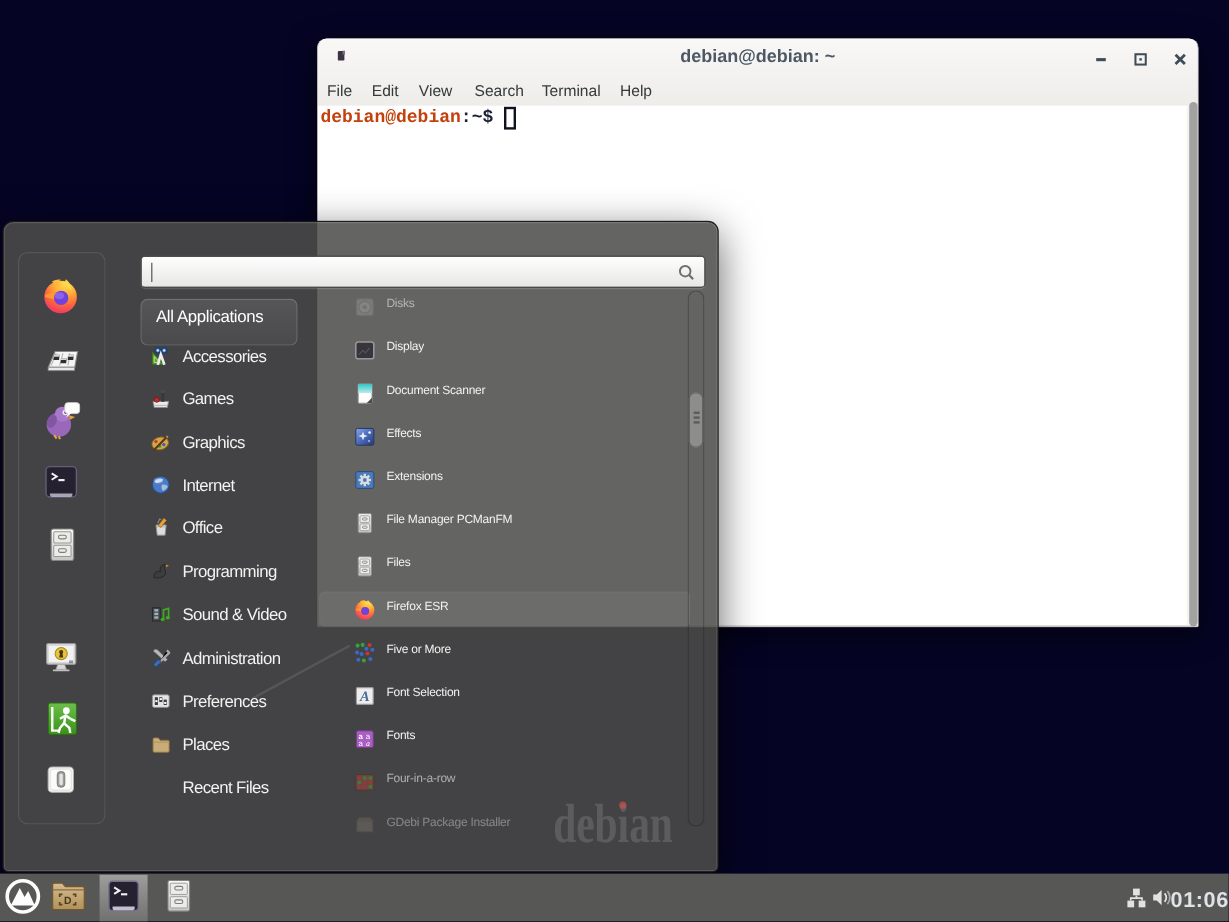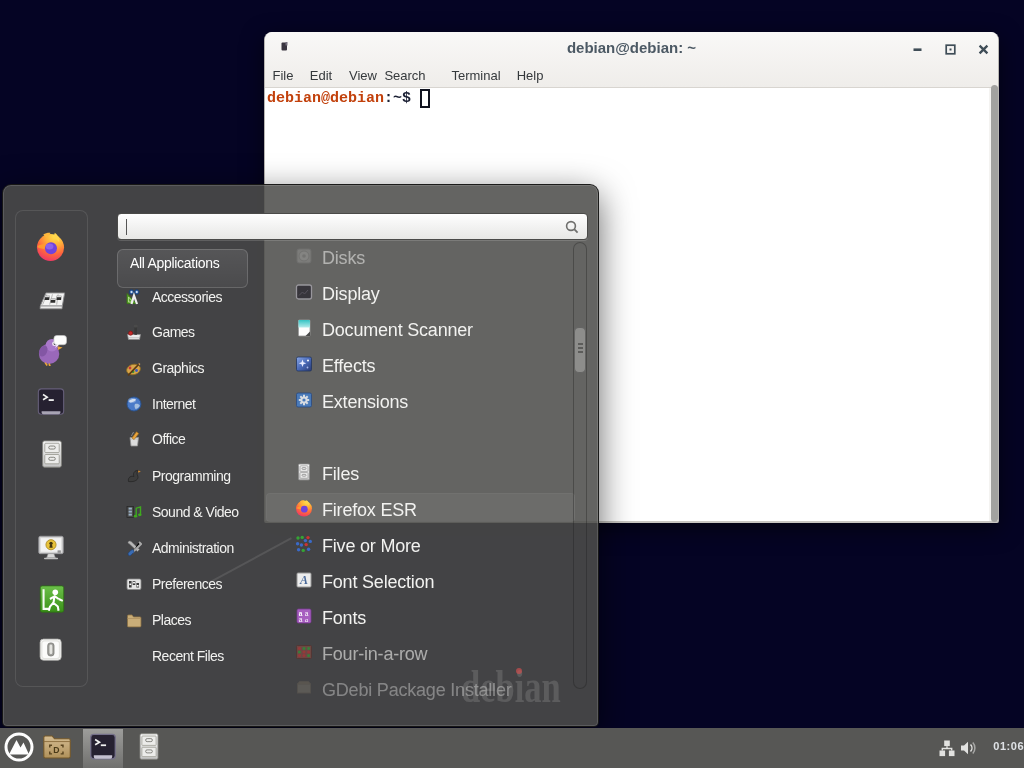--- a/index.html
+++ b/index.html
@@ -49,36 +49,36 @@
   background:linear-gradient(rgba(255,255,255,0.10),rgba(255,255,255,0.04));
   box-shadow: inset 0 0 0 1px rgba(255,255,255,0.16);
   font-size:14px; letter-spacing:-0.3px; line-height:28px; padding-left:13px; color:#ffffff; }
 
 .cat { left:121px; height:36px; width:160px; }
 .cat .ci { position:absolute; left:2px; top:10px; width:16px; height:16px; }
 .cat .ct { position:absolute; left:28px; top:10px; font-size:14px; letter-spacing:-0.5px; white-space:nowrap; }
 
 .app { left:290px; height:36px; width:290px; }
 .app .ai { position:absolute; left:2px; top:9px; width:18px; height:18px; }
-.app .at { position:absolute; left:29px; top:10px; font-size:18px; letter-spacing:-0.2px; white-space:nowrap; }
+.app .at { position:absolute; left:29px; top:10px; font-size:10px; letter-spacing:-0.2px; white-space:nowrap; }
 
 #hoverrow { left:263px; top:308px; width:309px; height:29px; border-radius:4px;
   background:rgba(255,255,255,0.055); box-shadow: inset 0 0 0 1px rgba(255,255,255,0.035); }
 
 #menu-sb-groove { left:570px; top:57px; width:14px; height:447px; border-radius:7px;
   box-shadow: inset 0 0 0 1px rgba(30,30,30,0.35); }
 #menu-sb-thumb { left:571px; top:142px; width:12px; height:46px; border-radius:5px;
   background:#8d8d8b; box-shadow: inset 0 0 0 1px rgba(40,40,40,0.4); }
 .grip { left:575px; width:5px; height:2px; background:#5c5c5a; }
 
 
 #taskbar { left:0; top:728px; width:1024px; height:40px; background:#575755; }
 #tb-active { left:82.5px; top:729px; width:40px; height:39px;
   background:linear-gradient(#9d9d9b,#70706e); }
-#clock { right:0px; top:740px; font-size:11px; font-weight:bold; color:#dfe2e6; letter-spacing:0.5px; }
+#clock { right:0px; top:740px; font-size:18px; font-weight:bold; color:#dfe2e6; letter-spacing:0.5px; }
 </style>
 </head>
 <body>
 <svg width="0" height="0" style="position:absolute;">
     <defs>
 <radialGradient id="fxg" cx="0.66" cy="0.08" r="1.1">
         <stop offset="0" stop-color="#ffe14d"></stop>
         <stop offset="0.32" stop-color="#ffae38"></stop>
         <stop offset="0.6" stop-color="#ff683c"></stop>
         <stop offset="0.85" stop-color="#f03a64"></stop>
@@ -123,21 +123,21 @@
       <rect x="4.5" y="4.5" width="2" height="2" fill="#3f4d57"></rect>
     </svg>
   <svg class="abs winbtn" style="left:712.5px;" viewBox="0 0 11 11">
       <path d="M1.6 1.6 L9.4 9.4 M9.4 1.6 L1.6 9.4" stroke="#3f4d57" stroke-width="2.3"></path>
       <rect x="4.4" y="4.4" width="2.2" height="2.2" fill="#3f4d57"></rect>
     </svg>
   <div class="abs" id="term-menubar">
     <span class="abs mitem" style="left:18px;">File</span>
     <span class="abs mitem" style="left:56px;">Edit</span>
     <span class="abs mitem" style="left:98px;">View</span>
-    <span class="abs mitem" style="left:140px;">Search</span>
+    <span class="abs mitem" style="left:151px;">Search</span>
     <span class="abs mitem" style="left:211px;">Terminal</span>
     <span class="abs mitem" style="left:265px;">Help</span>
   </div>
   <div class="abs" id="term-body"><span class="pgreen">debian@debian</span><span class="pdark">:~$</span><span class="abs" id="cursor"></span></div>
   <div class="abs" id="term-sb-track"></div>
   <div class="abs" id="term-sb-thumb"></div>
 </div>
 
 <div class="abs" id="menu">
   <div class="abs" id="watermark">debian</div>
@@ -292,20 +292,30 @@
   <div class="abs app" style="top:197px;">
       <svg class="ai" viewBox="0 0 18 18">
         <rect x="1.5" y="2" width="15" height="14" rx="1.5" fill="#4a7ab8" stroke="#2a4a80" stroke-width="0.8"></rect>
         <g stroke="#d8dce2" stroke-width="2">
           <path d="M9 3.8 v10.4 M3.8 9 h10.4 M5.3 5.3 l7.4 7.4 M12.7 5.3 l-7.4 7.4"></path>
         </g>
         <circle cx="9" cy="9" r="3.6" fill="#d8dce2"></circle>
         <circle cx="9" cy="9" r="1.6" fill="#4a7ab8"></circle>
       </svg>
       <span class="at">Extensions</span>
+    </div>
+  <div class="abs app" style="top:233px;">
+      <svg class="ai" viewBox="0 0 18 18">
+        <rect x="3.5" y="1" width="11" height="16" rx="1.2" fill="url(#cabg)" stroke="#8a8a8a" stroke-width="0.8"></rect>
+        <rect x="5" y="2.8" width="8" height="5.6" rx="0.8" fill="#ececec" stroke="#9a9a9a" stroke-width="0.7"></rect>
+        <rect x="5" y="9.6" width="8" height="5.6" rx="0.8" fill="#ececec" stroke="#9a9a9a" stroke-width="0.7"></rect>
+        <rect x="7" y="4.6" width="4" height="1.8" rx="0.9" fill="none" stroke="#808080" stroke-width="0.7"></rect>
+        <rect x="7" y="11.4" width="4" height="1.8" rx="0.9" fill="none" stroke="#808080" stroke-width="0.7"></rect>
+      </svg>
+      <span class="at">File Manager PCManFM</span>
     </div>
   <div class="abs app" style="top:269px;">
       <svg class="ai" viewBox="0 0 18 18">
         <rect x="3.5" y="1" width="11" height="16" rx="1.2" fill="url(#cabg)" stroke="#8a8a8a" stroke-width="0.8"></rect>
         <rect x="5" y="2.8" width="8" height="5.6" rx="0.8" fill="#ececec" stroke="#9a9a9a" stroke-width="0.7"></rect>
         <rect x="5" y="9.6" width="8" height="5.6" rx="0.8" fill="#ececec" stroke="#9a9a9a" stroke-width="0.7"></rect>
         <rect x="7" y="4.6" width="4" height="1.8" rx="0.9" fill="none" stroke="#808080" stroke-width="0.7"></rect>
         <rect x="7" y="11.4" width="4" height="1.8" rx="0.9" fill="none" stroke="#808080" stroke-width="0.7"></rect>
       </svg>
       <span class="at">Files</span>

